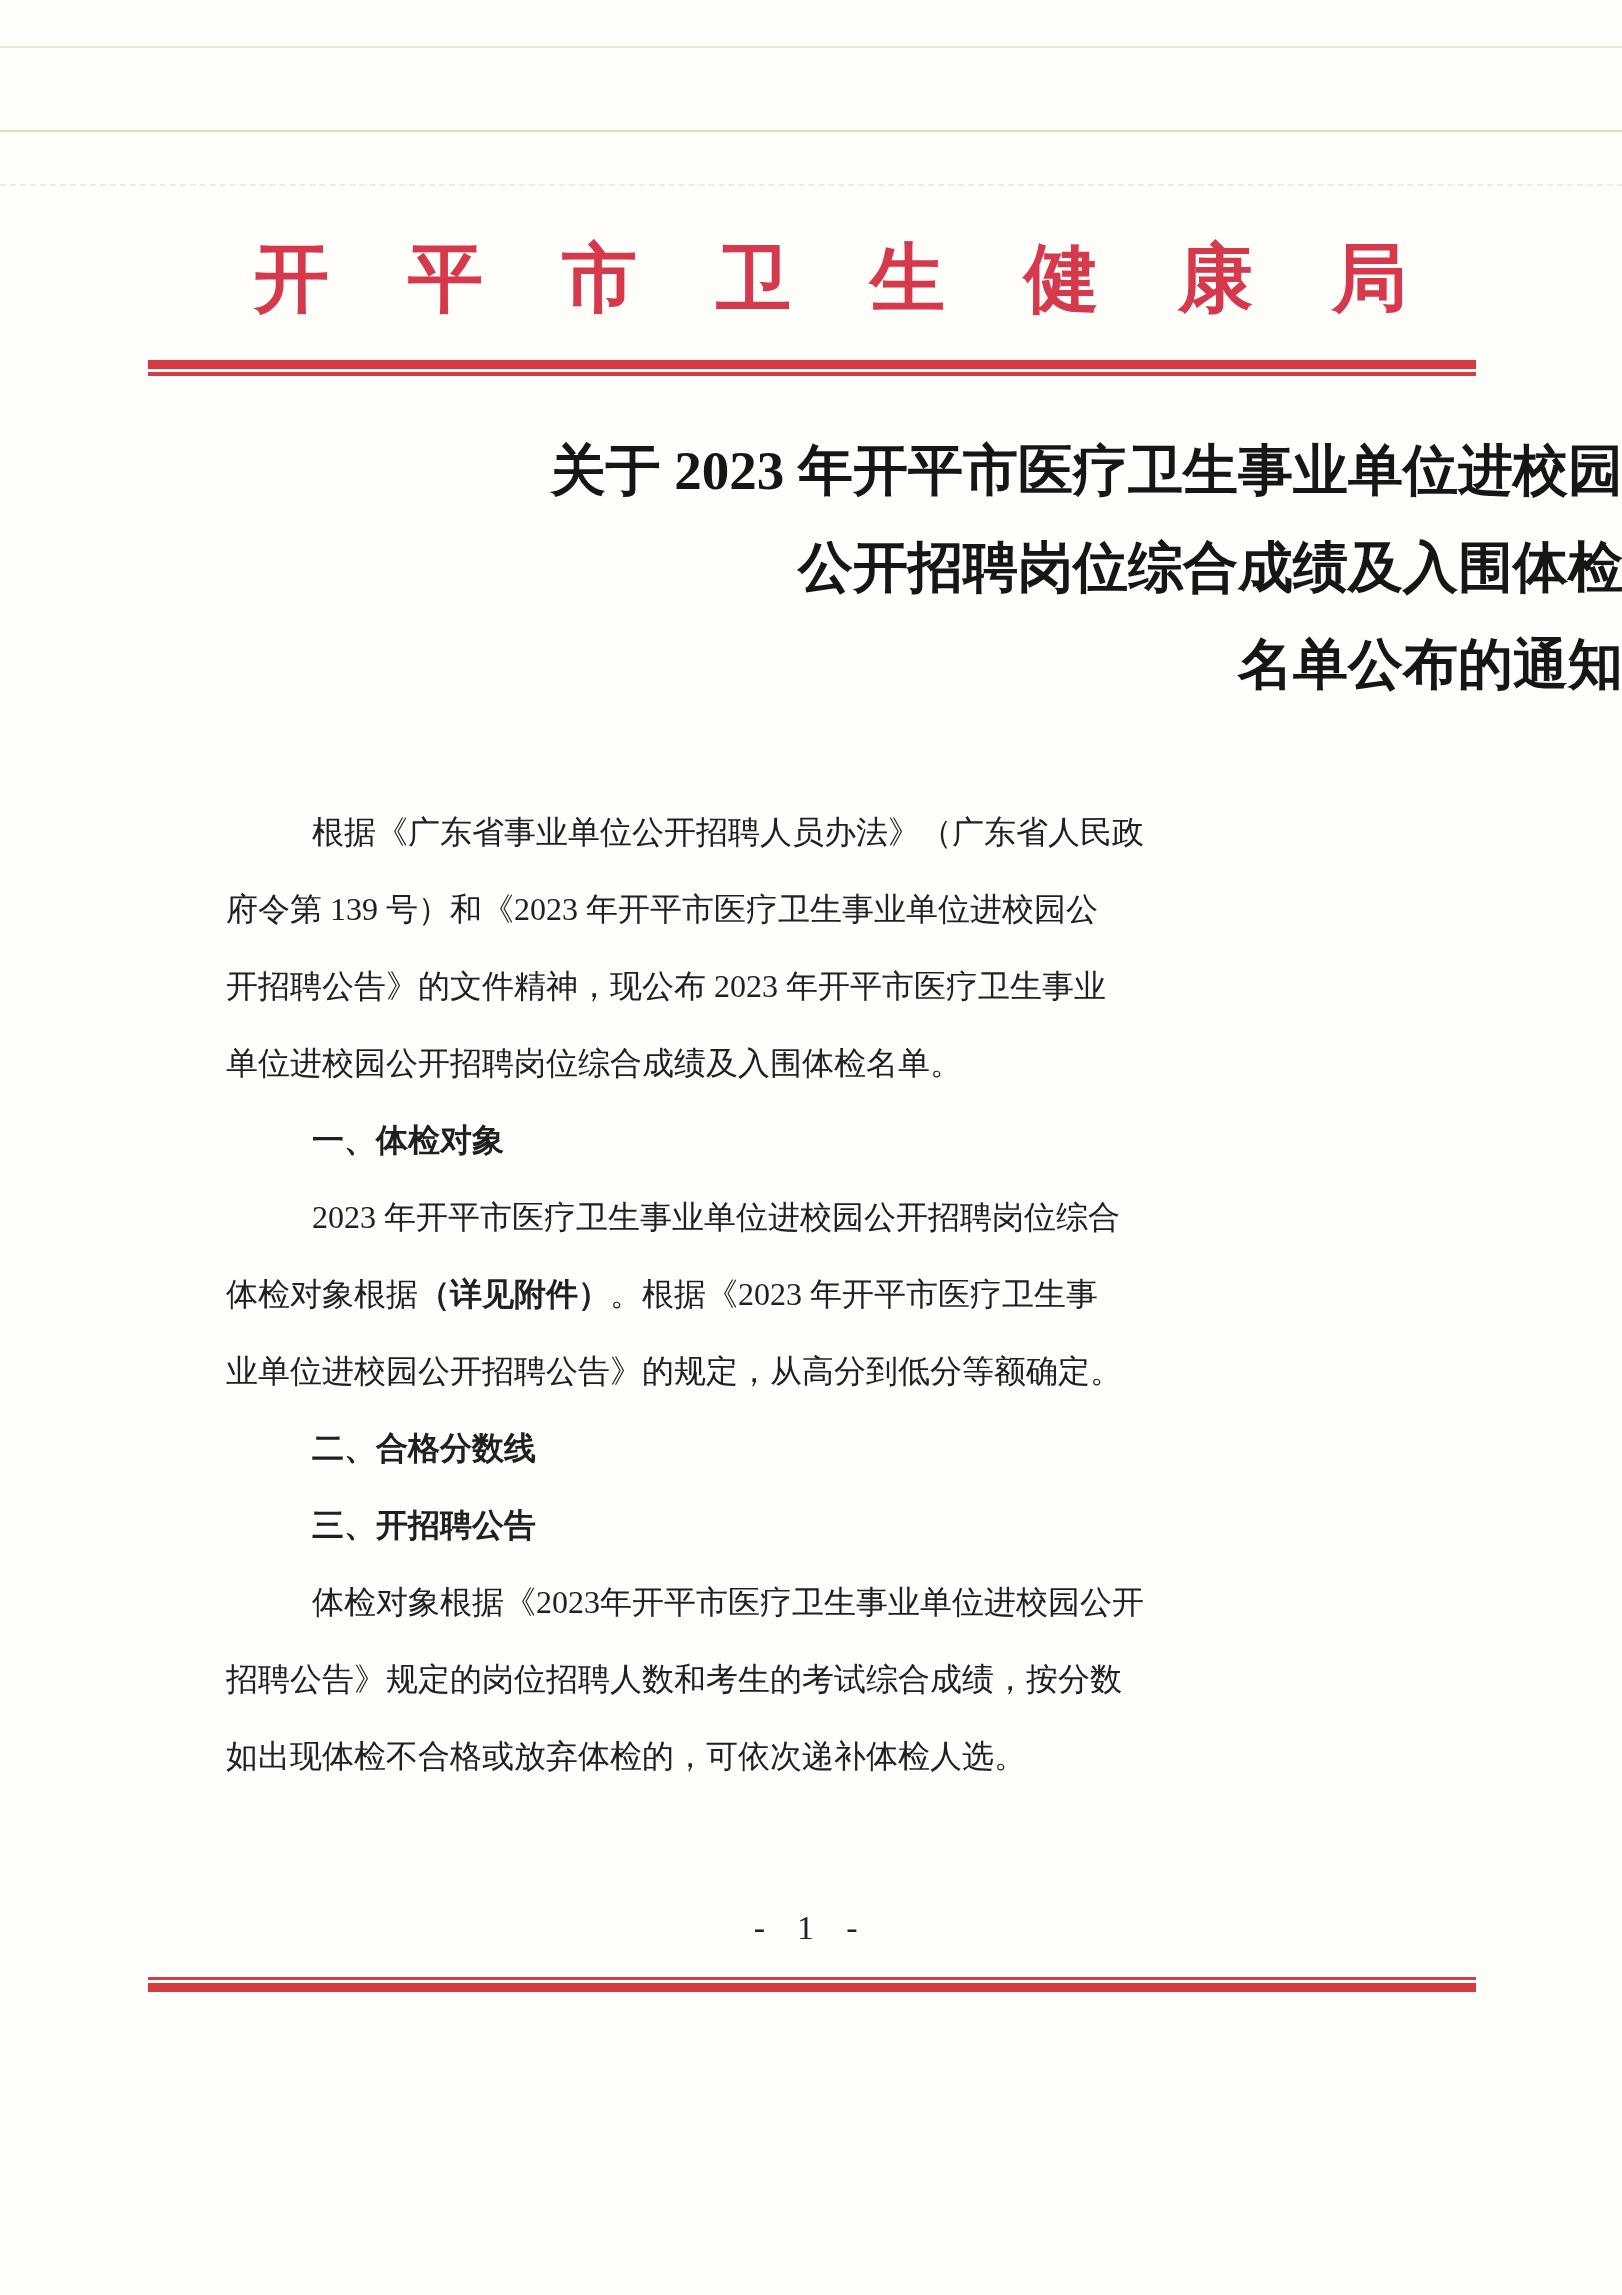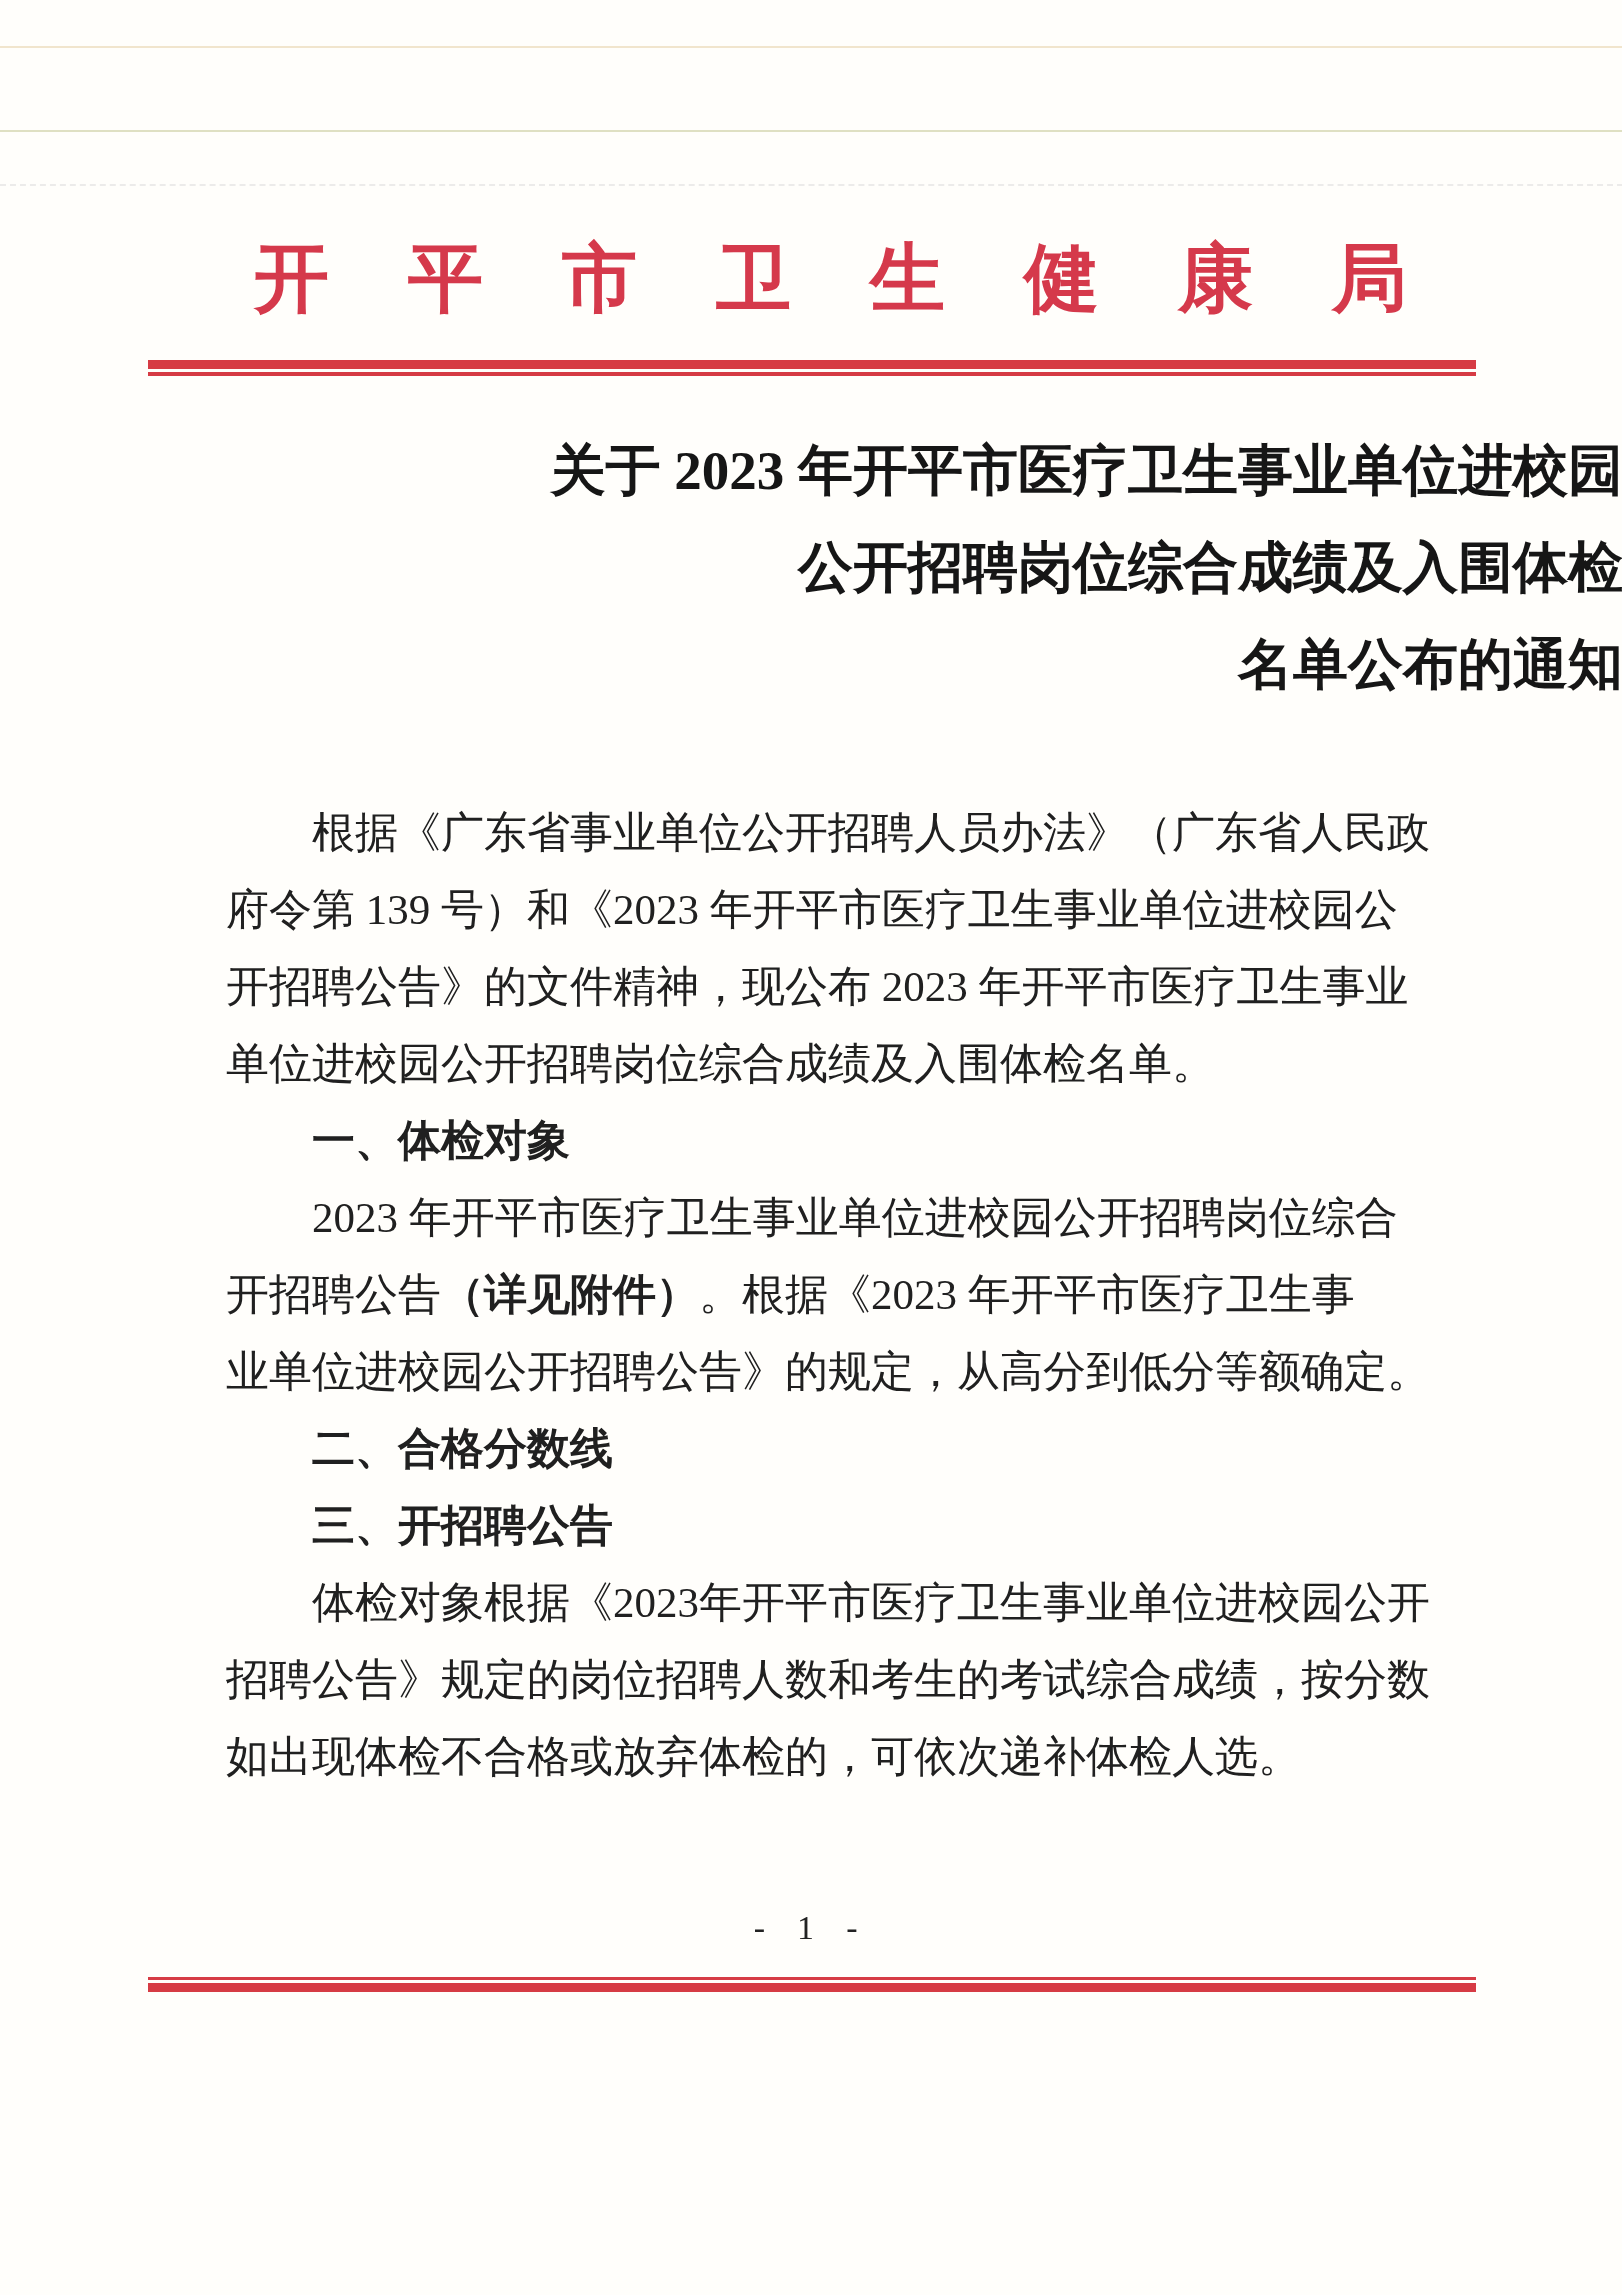--- a/index.html
+++ b/index.html
@@ -51,21 +51,21 @@
     font-size:55px;
     line-height:97px;
     font-weight:bold;
     text-align:right;
     color:#161616;
   }
   
   .body{
     margin:81px 0 0 226px;
     width:1211px;
-    font-size:43px;
+    font-size:32px;
     color:#202020;
   }
   .body .line{
     line-height:77px;
     white-space:nowrap;
   }
   .body .line.indent{padding-left:86px;}
   .bold-run{
     font-family:"Liberation Sans","DejaVu Sans",sans-serif;
     font-weight:bold;
@@ -102,21 +102,21 @@
     <div class="title-line">名单公布的通知</div>
   </h1>
 
   <div class="body">
       <div class="line indent"><span>根据《广东省事业单位公开招聘人员办法》（广东省人民政</span></div>
       <div class="line"><span>府令第 139 号）和《2023 年开平市医疗卫生事业单位进校园公</span></div>
       <div class="line"><span>开招聘公告》的文件精神，现公布 2023 年开平市医疗卫生事业</span></div>
       <div class="line"><span>单位进校园公开招聘岗位综合成绩及入围体检名单。</span></div>
       <div class="line indent"><span class="bold-run">一、体检对象</span></div>
       <div class="line indent"><span>2023 年开平市医疗卫生事业单位进校园公开招聘岗位综合</span></div>
-      <div class="line"><span>开招聘公告</span><span class="bold-run">（详见附件）</span><span>。根据《2023 年开平市医疗卫生事</span></div>
+      <div class="line"><span>体检对象根据</span><span class="bold-run">（详见附件）</span><span>。根据《2023 年开平市医疗卫生事</span></div>
       <div class="line"><span>业单位进校园公开招聘公告》的规定，从高分到低分等额确定。</span></div>
       <div class="line indent"><span class="bold-run">二、合格分数线</span></div>
       <div class="line indent"><span class="bold-run">三、开招聘公告</span></div>
       <div class="line indent"><span>体检对象根据《2023年开平市医疗卫生事业单位进校园公开</span></div>
       <div class="line"><span>招聘公告》规定的岗位招聘人数和考生的考试综合成绩，按分数</span></div>
       <div class="line"><span>如出现体检不合格或放弃体检的，可依次递补体检人选。</span></div>
     </div>
 
   <div class="pagenum">- 1 -</div>
 

